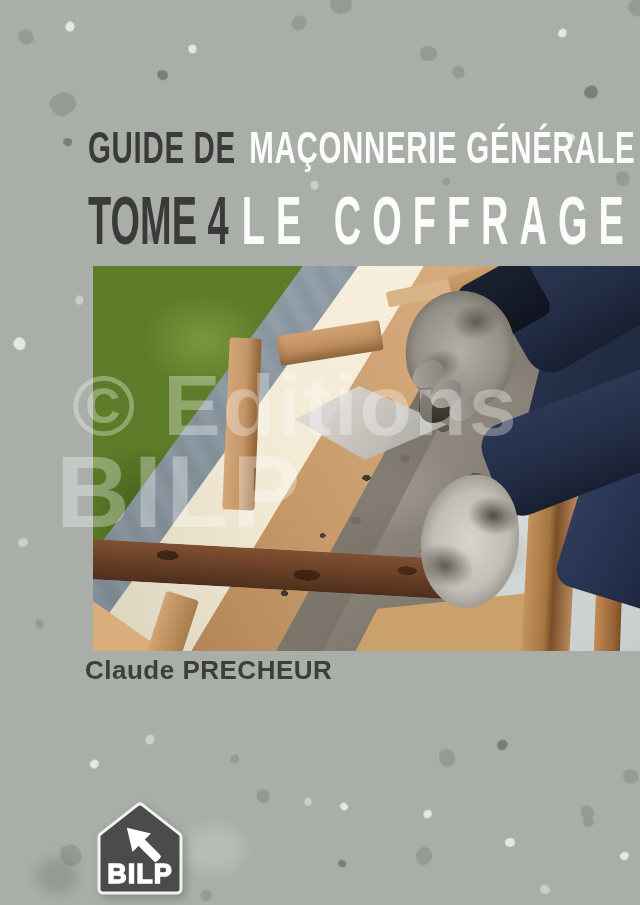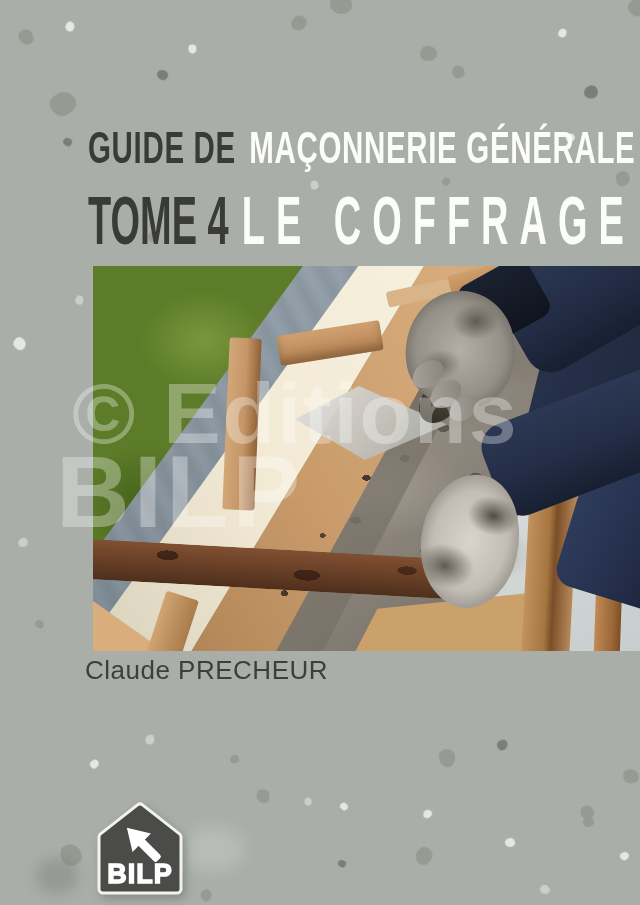--- a/index.html
+++ b/index.html
@@ -127,24 +127,24 @@
     background:linear-gradient(#2c3854 0%,#232d46 55%,#181f31 100%);border-radius:24px;}
   .glove2{left:328px;top:208px;width:98px;height:134px;transform:rotate(12deg);
     border-radius:50% 50% 46% 54%/48% 54% 46% 52%;
     background:
     radial-gradient(40px 30px at 68% 28%,rgba(60,55,48,.85) 0%,rgba(0,0,0,0) 65%),
     radial-gradient(44px 32px at 30% 72%,rgba(70,64,56,.8) 0%,rgba(0,0,0,0) 68%),
     radial-gradient(closest-side,#d8d4cd 0%,#c2beb6 75%,#a39e95 100%);}
   
   .watermark{position:absolute;left:0;top:0;width:640px;pointer-events:none;font-weight:bold;
     color:rgba(255,255,255,.32);line-height:.92;}
-  .wm1{position:absolute;left:72px;top:374px;font-size:86px;letter-spacing:2px;}
+  .wm1{position:absolute;left:72px;top:366px;font-size:86px;letter-spacing:2px;}
   .wm2{position:absolute;left:56px;top:446px;font-size:102px;letter-spacing:4px;}
   
-  .author{position:absolute;left:85px;top:655px;font-size:26px;font-weight:normal;
+  .author{position:absolute;left:85px;top:655px;font-size:26px;font-weight:bold;
     color:#3e3f3b;letter-spacing:.5px;}
   
   .logo{position:absolute;left:96px;top:801px;filter:drop-shadow(3px 4px 4px rgba(70,75,70,.35));}
 </style>
 </head>
 <body>
 
 <div class="cover" style="--bg: #a9aea8; --title-dark: #3a3b38; --title-light: #fcfdfb;">
 
   <div id="speckles">

